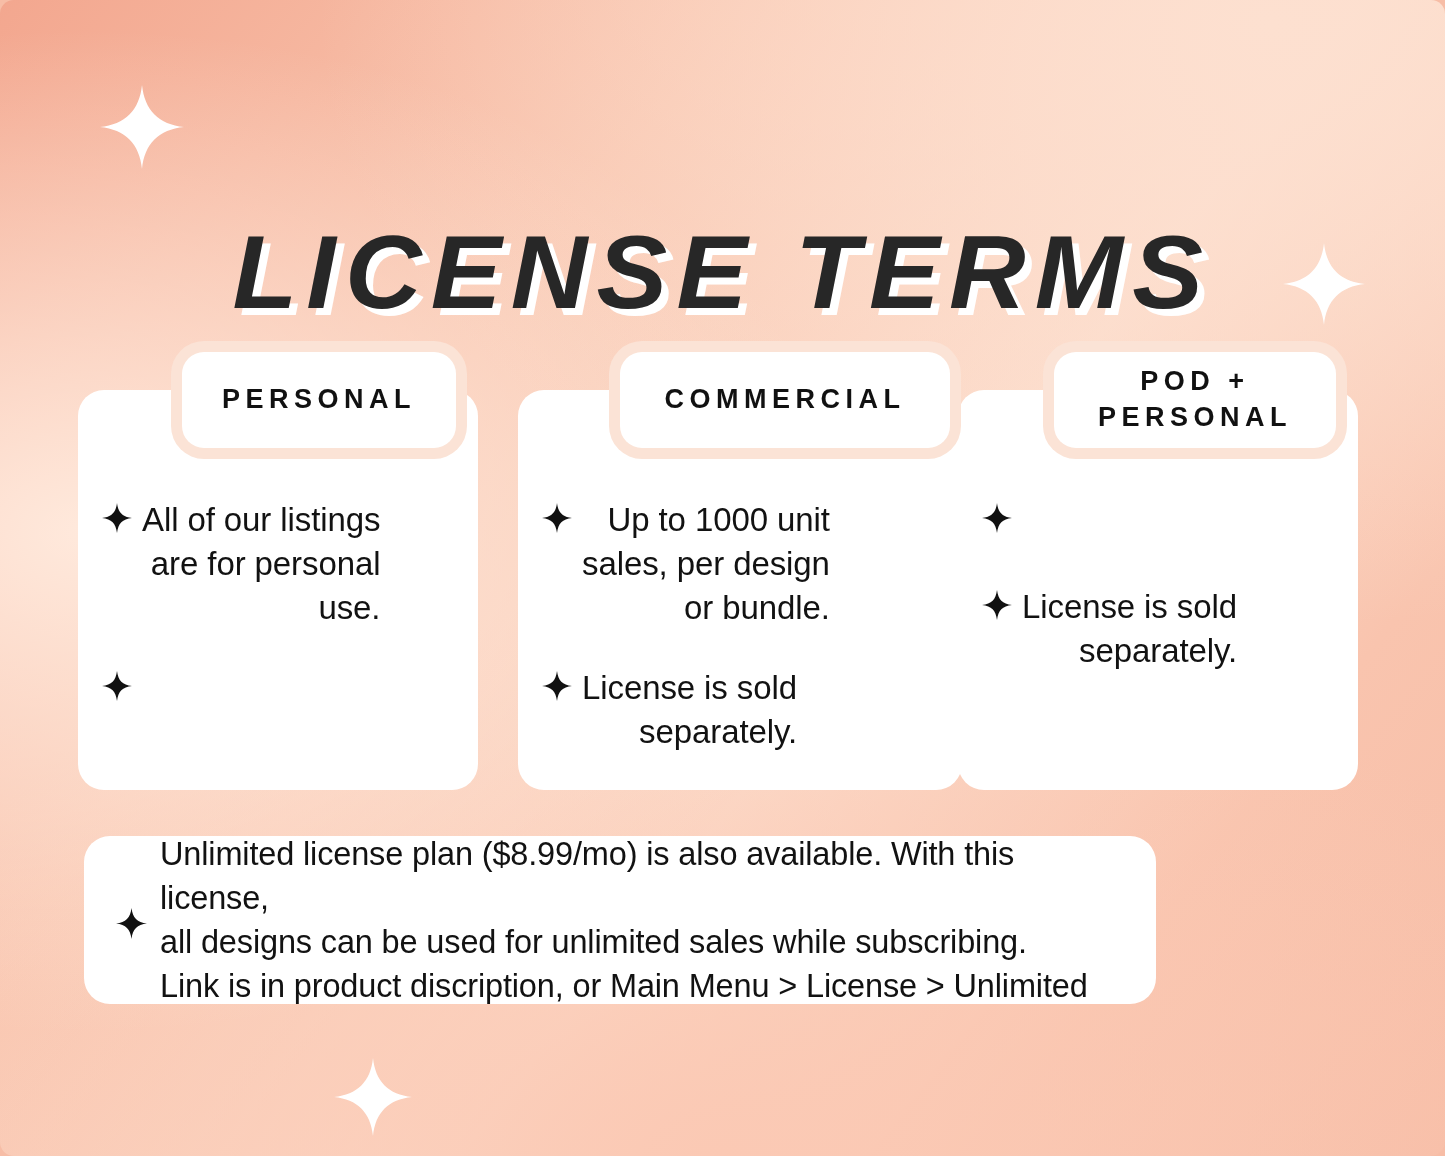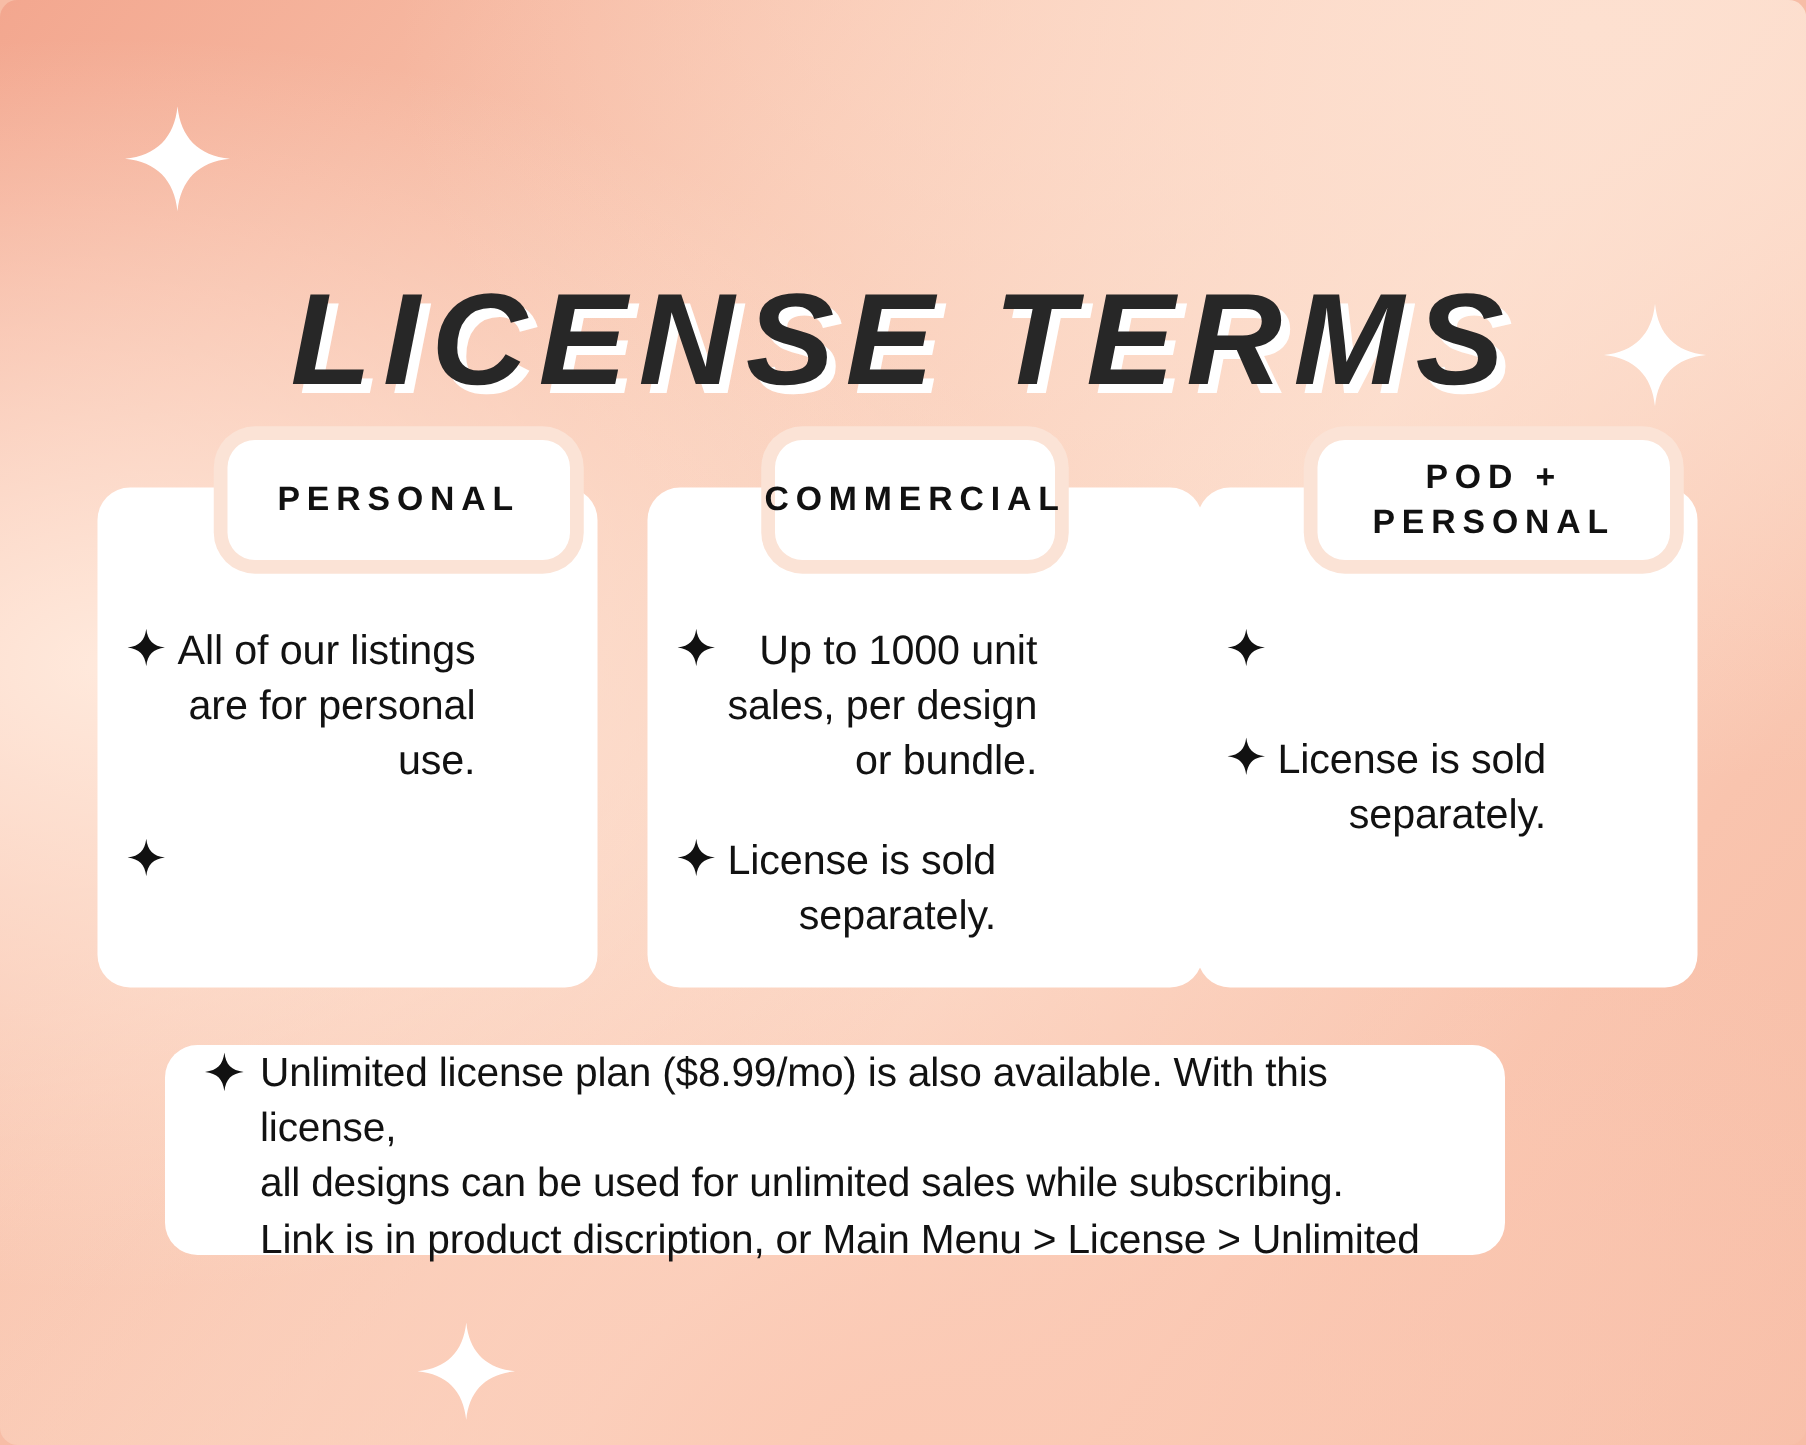--- a/index.html
+++ b/index.html
@@ -88,21 +88,21 @@
     background: #ffffff;
     border-radius: 22px;
     box-shadow: 0 0 0 11px #fbe3d6;
     display: flex;
     align-items: center;
     justify-content: center;
     text-align: center;
     z-index: 3;
   }
   .card-badge.b0 { left: 104px; width: 274px; }
-  .card-badge.b1 { left: 542px; width: 224px; }
+  .card-badge.b1 { left: 542px; width: 330px; }
   .card-badge.b2 { left: 976px; width: 282px; }
 
   .badge-label {
     font-family: "Liberation Sans", sans-serif;
     font-weight: 700;
     font-size: 27px;
     letter-spacing: 5.5px;
     color: #111111;
     line-height: 1.32;
     white-space: pre-line;
@@ -143,23 +143,23 @@
   
   #banner {
     position: absolute;
     left: 84px;
     top: 836px;
     width: 1072px;
     height: 168px;
     background: #ffffff;
     border-radius: 26px;
     display: flex;
+    align-items: center;
     padding: 0 32px;
     box-sizing: border-box;
-    margin-left: 48px;
   }
   #banner .bullet-icon {
     width: 36px;
     margin-right: 8px;
     padding-top: 6px;
   }
   #banner-text {
     font-family: "Liberation Sans", sans-serif;
     font-weight: 400;
     font-size: 32.5px;

